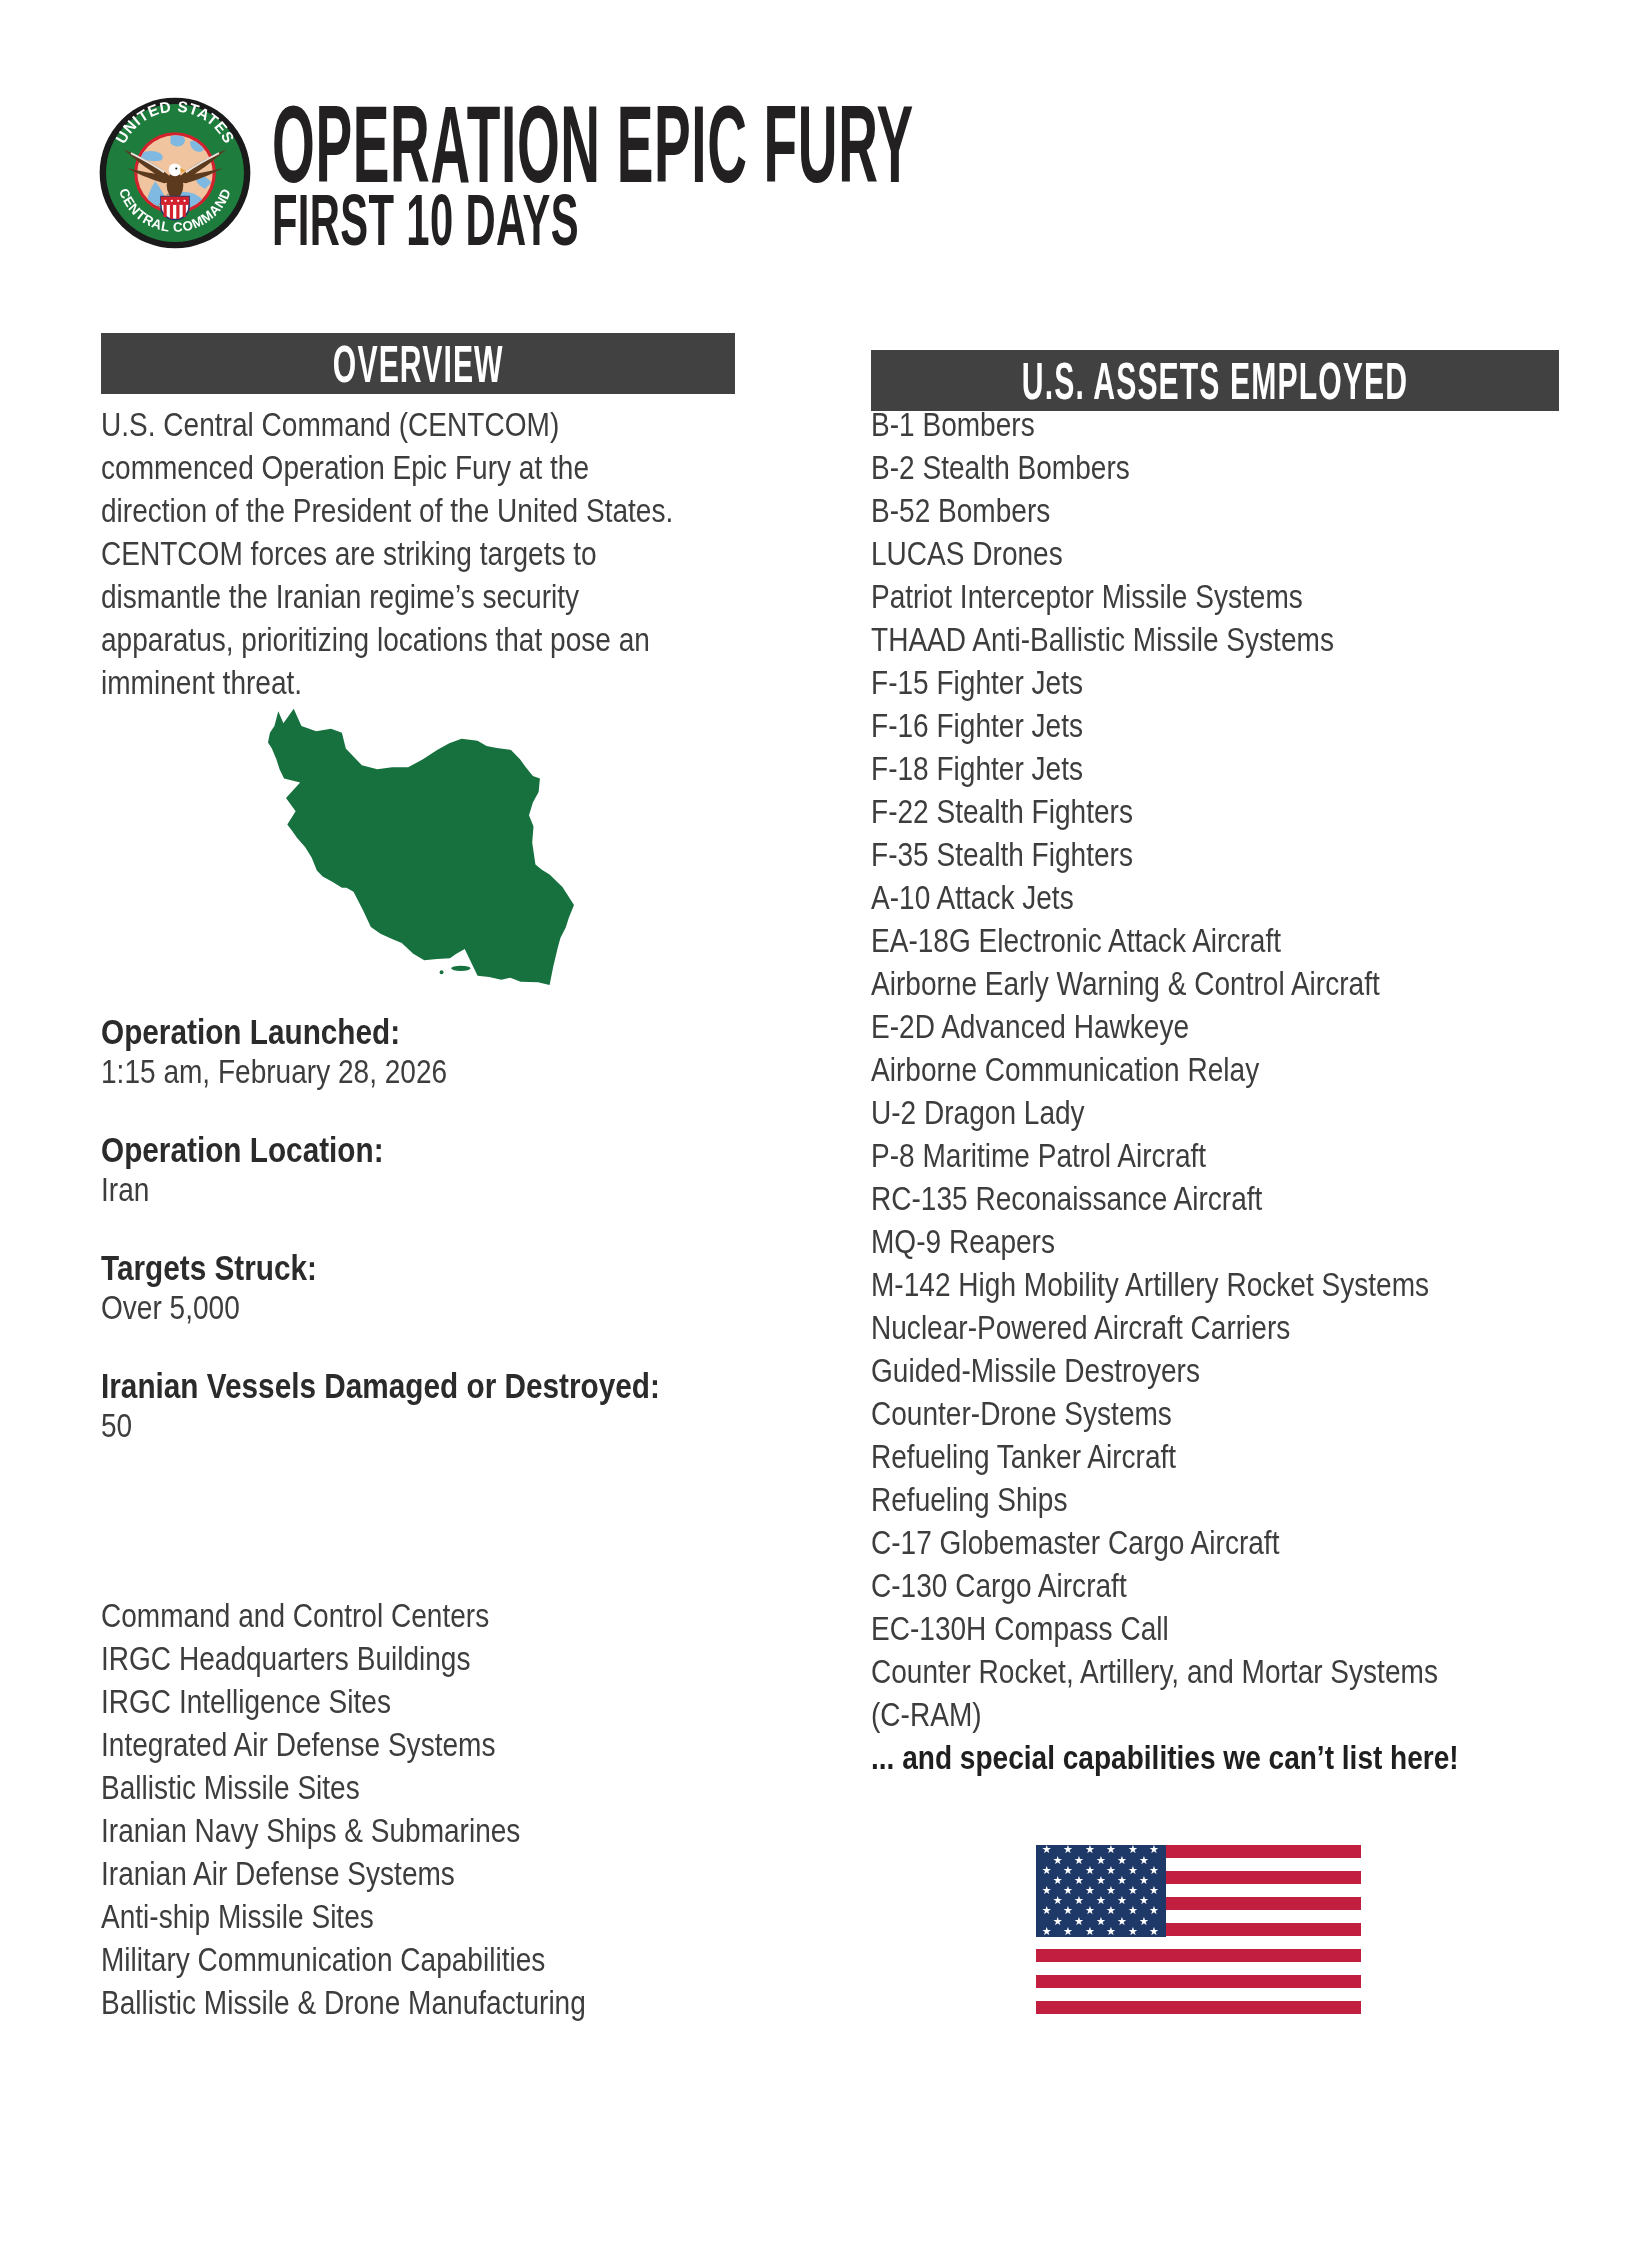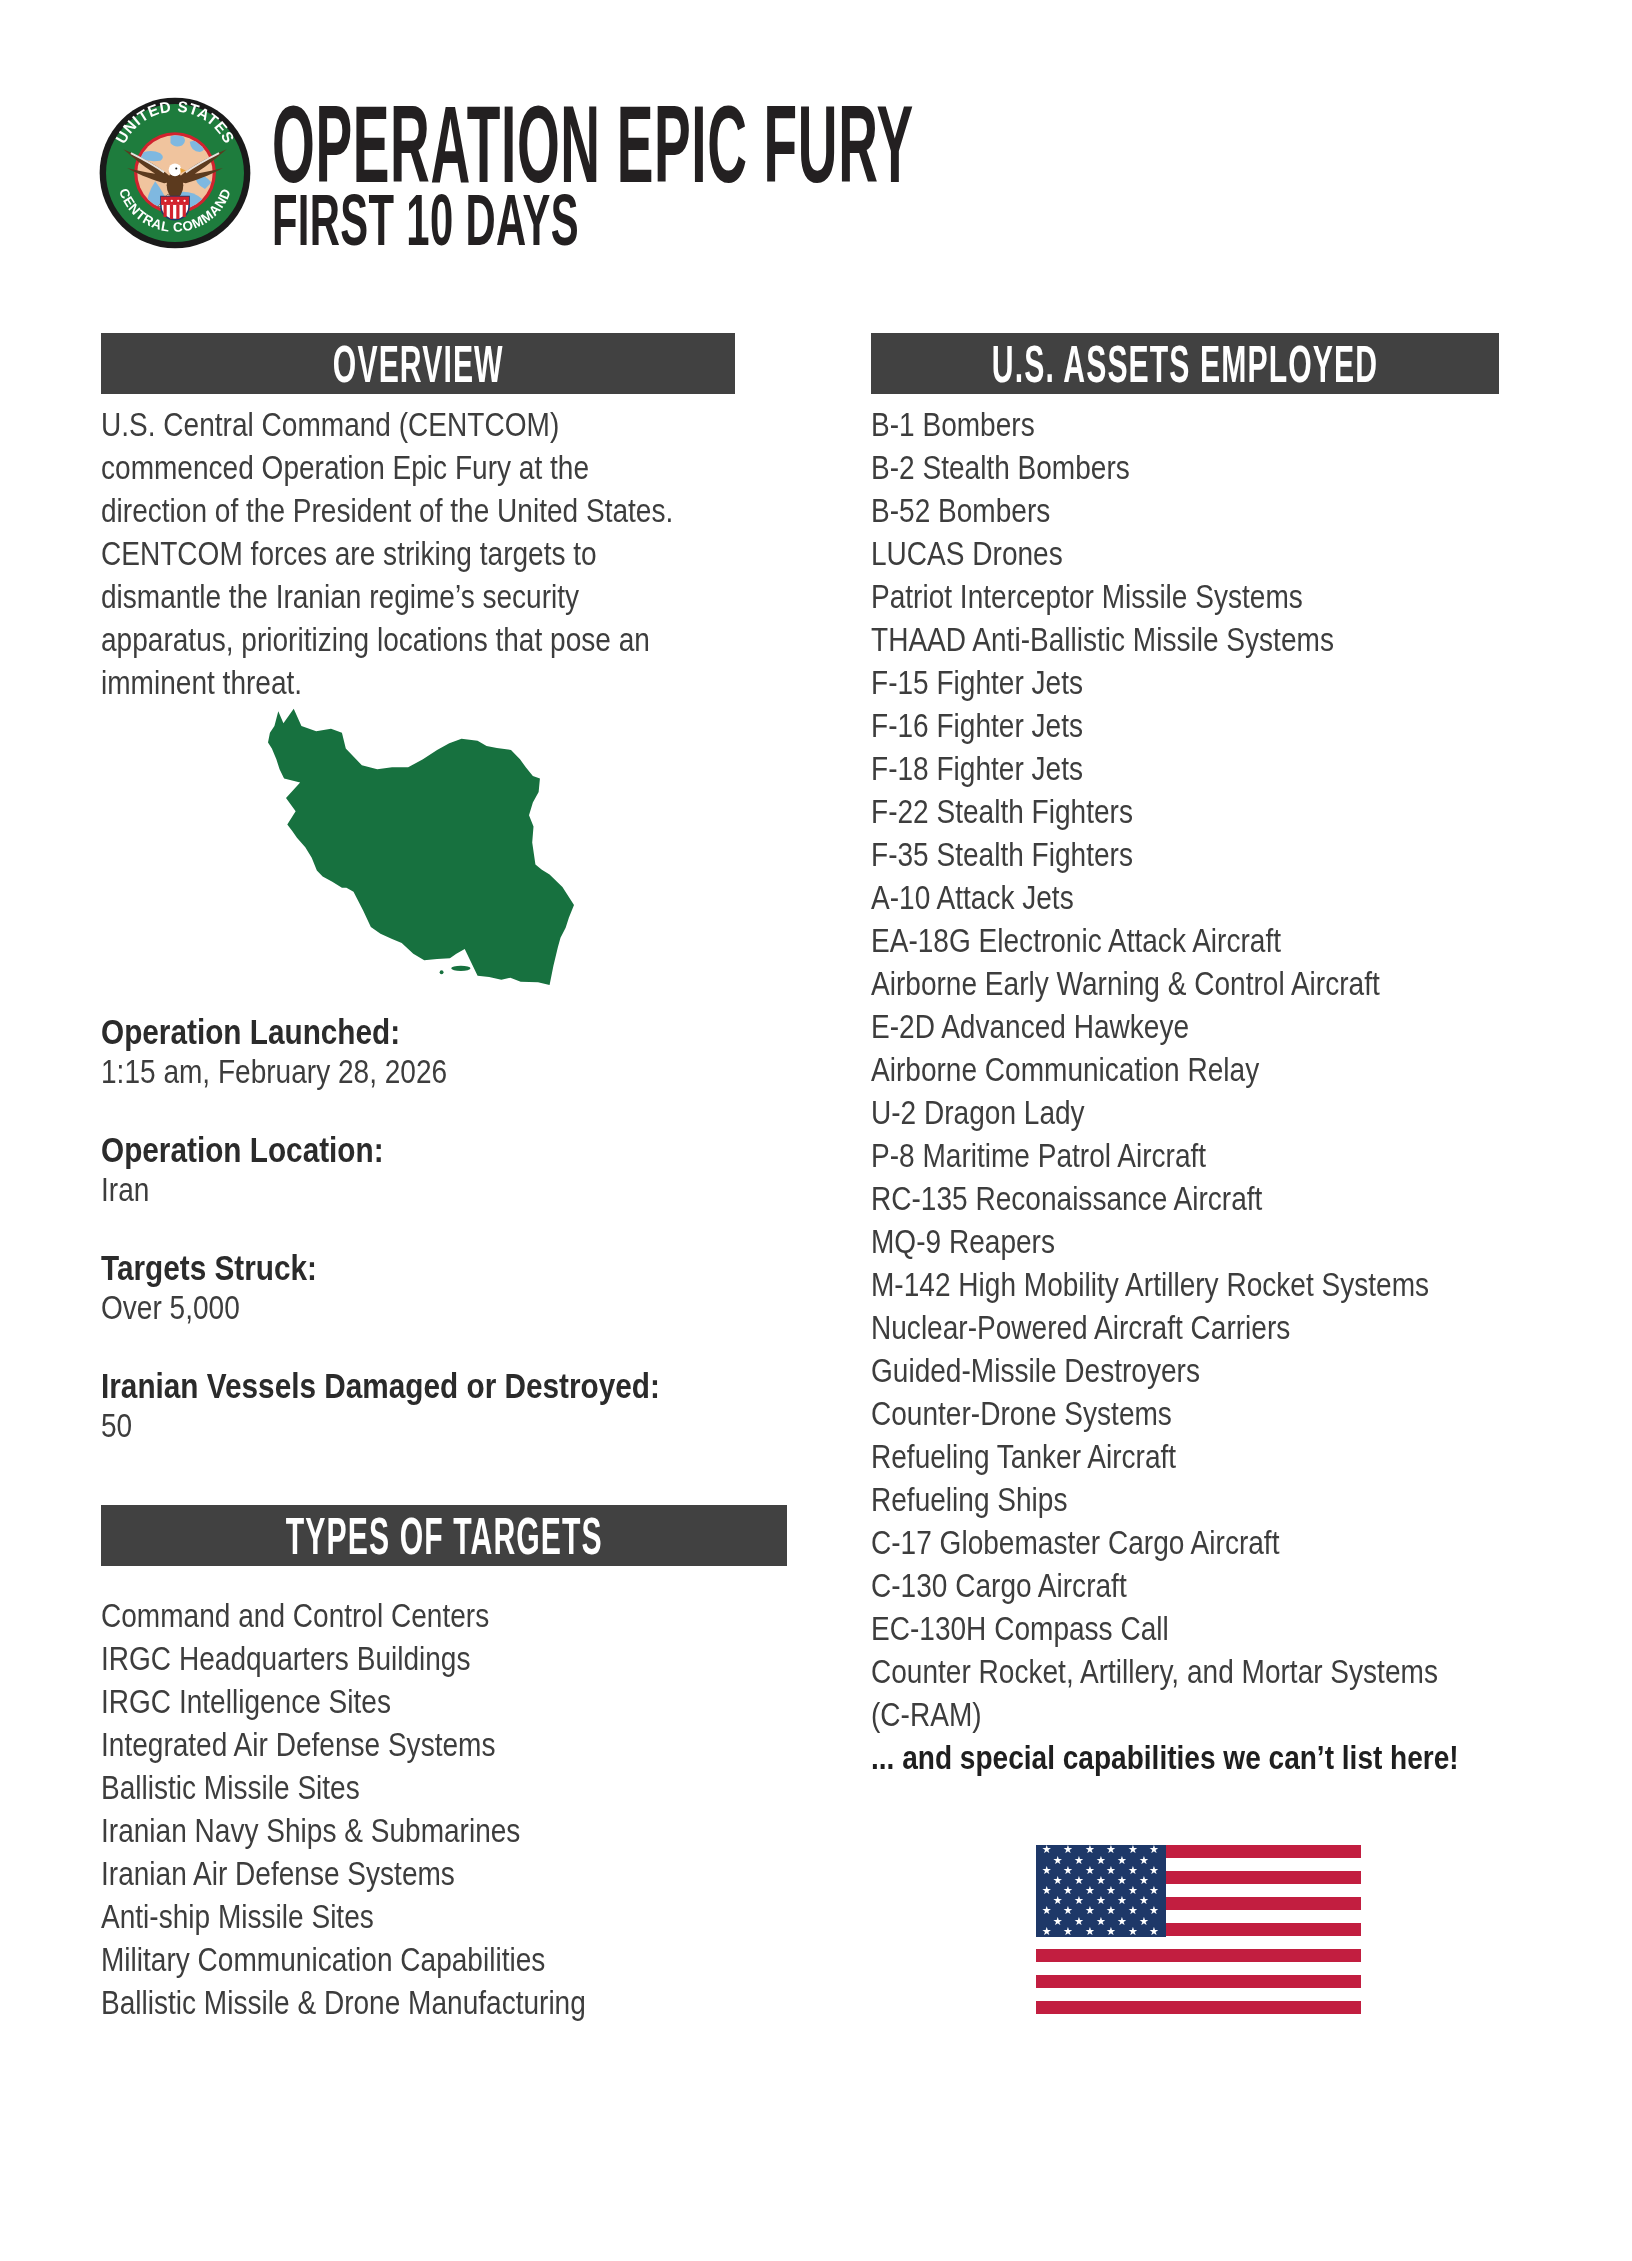--- a/index.html
+++ b/index.html
@@ -146,39 +146,36 @@
     <div class="stat-block">
       <div class="stat-label">Targets Struck:</div>
       <div class="stat-value">Over 5,000</div>
     </div>
     <div class="stat-block">
       <div class="stat-label">Iranian Vessels Damaged or Destroyed:</div>
       <div class="stat-value">50</div>
     </div>
   </div>
 
-  <div class="section-bar" style="left:101px;top:1505px;width:686px;">
-    <span class="bar-text">TYPES OF TARGETS</span>
-  </div>
   <div class="condense" style="position:absolute;left:101px;top:1594px;width:807px;">
     <div>
         <div class="list-line">Command and Control Centers</div>
         <div class="list-line">IRGC Headquarters Buildings</div>
         <div class="list-line">IRGC Intelligence Sites</div>
         <div class="list-line">Integrated Air Defense Systems</div>
         <div class="list-line">Ballistic Missile Sites</div>
         <div class="list-line">Iranian Navy Ships &amp; Submarines</div>
         <div class="list-line">Iranian Air Defense Systems</div>
         <div class="list-line">Anti-ship Missile Sites</div>
         <div class="list-line">Military Communication Capabilities</div>
         <div class="list-line">Ballistic Missile &amp; Drone Manufacturing</div>
       </div>
   </div>
 
-  <div class="section-bar" style="left:871px;top:333px;width:628px;">
+  <div class="section-bar" style="left:871px;top:350px;width:688px;">
     <span class="bar-text">U.S. ASSETS EMPLOYED</span>
   </div>
   <div class="condense" style="position:absolute;left:871px;top:403px;width:810px;">
     <div>
         <div class="list-line">B-1 Bombers</div>
         <div class="list-line">B-2 Stealth Bombers</div>
         <div class="list-line">B-52 Bombers</div>
         <div class="list-line">LUCAS Drones</div>
         <div class="list-line">Patriot Interceptor Missile Systems</div>
         <div class="list-line">THAAD Anti-Ballistic Missile Systems</div>

